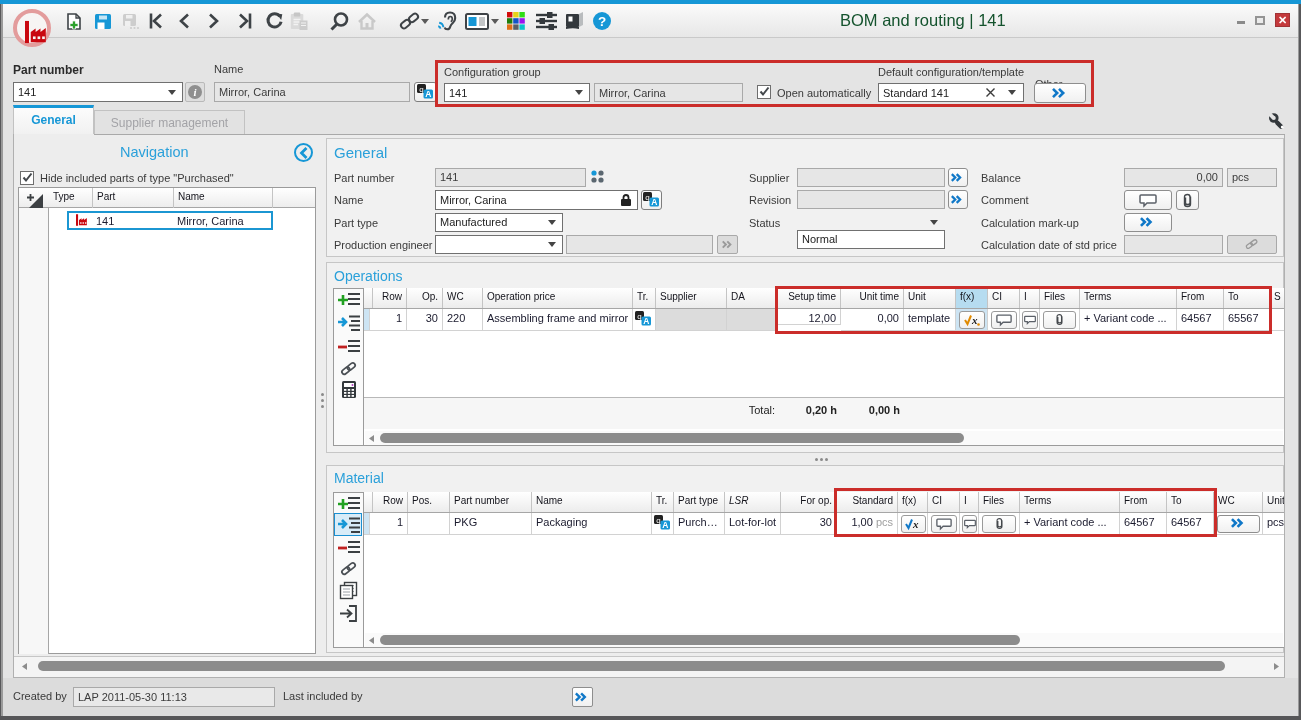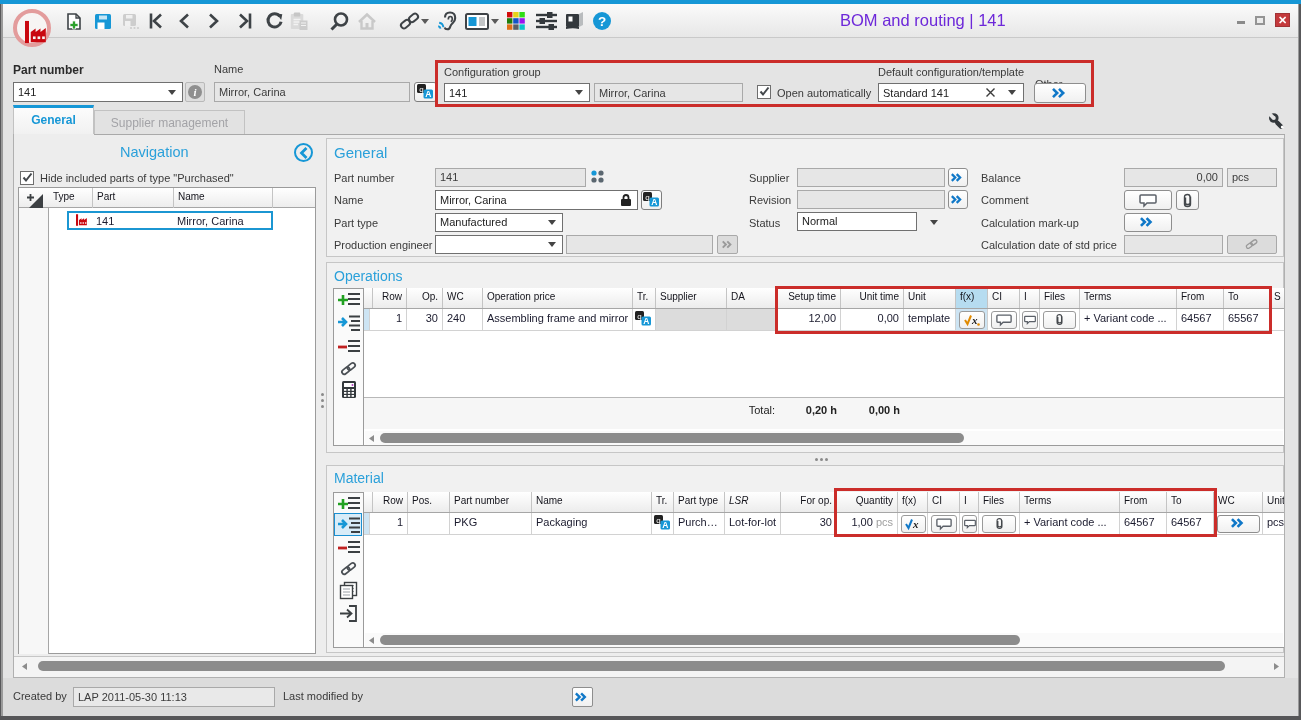--- a/index.html
+++ b/index.html
@@ -25,21 +25,21 @@
 
   <div class="abs" style="left:0;top:0;width:1301px;height:4px;background:#1697d6;"></div>
   <div class="abs" style="left:0;top:4px;width:1px;height:716px;background:#58585a;"></div>
   <div class="abs" style="left:1px;top:4px;width:2px;height:716px;background:#9a9a9a;"></div>
   <div class="abs" style="left:1298px;top:4px;width:1px;height:716px;background:#9a9a9a;"></div>
   <div class="abs" style="left:1299px;top:4px;width:2px;height:716px;background:#58585a;"></div>
   <div class="abs" style="left:0;top:716px;width:1301px;height:4px;background:#565658;"></div>
   <div class="abs" style="left:3px;top:4px;width:1295px;height:676px;background:#e4e4e4;"></div>
 
   <div class="abs" style="left:3px;top:4px;width:1295px;height:34px;background:linear-gradient(#fafafa,#e7e7e7);border-bottom:1px solid #c9c9c9;"></div>
-  <div class="abs" style="left:840px;top:11px;width:330px;height:20px;font-size:16.5px;color:#6d28d9;">BOM and routing | 141</div>
+  <div class="abs" style="left:840px;top:11px;width:330px;height:20px;font-size:16.5px;color:#14532d;">BOM and routing | 141</div>
 
   <div class="abs" style="left:1237px;top:21px;width:8px;height:2.5px;background:#8a8a8a;"></div>
   <div class="abs" style="left:1255px;top:16px;width:10px;height:9px;border:2px solid #949494;background:#ebebeb;box-sizing:border-box;"></div>
   <div class="abs" style="left:1275px;top:13px;width:15px;height:14px;background:#c4393c;border:1px solid #a03336;color:#fff;font-size:11px;font-weight:bold;text-align:center;line-height:13px;box-sizing:border-box;">✕</div>
 
   <div class="abs" style="left:13px;top:9px;width:38px;height:38px;border-radius:50%;background:#f7f5f4;border:4px solid #e39c9c;"></div>
   <svg style="left:25px;top:20px;" width="23" height="24" viewBox="0 0 26 27">
     <rect x="0" y="1" width="4.5" height="25" fill="#c9070f"></rect>
     <path d="M6.5 25 L6.5 13.5 L12 9.5 L12 13.5 L17.5 9.5 L17.5 13.5 L23.5 9 L23.5 25 Z" fill="#c9070f"></path>
     <rect x="9" y="18.5" width="3" height="3" fill="#f7f5f4"></rect>
@@ -281,21 +281,21 @@
   <div class="ro" style="left:797px;top:168px;width:148px;height:19px;"></div>
   <div class="btn" style="left:948px;top:168px;width:20px;height:19px;"></div>
   <svg style="left:951px;top:173px;" width="13" height="9" viewBox="0 0 16 10">
       <path d="M1 0.8 L5.2 5 L1 9.2 M7 0.8 L11.2 5 L7 9.2" stroke="#1078c8" stroke-width="2.8" fill="none"></path>
     </svg>
   <div class="ro" style="left:797px;top:190px;width:148px;height:19px;"></div>
   <div class="btn" style="left:948px;top:190px;width:20px;height:19px;"></div>
   <svg style="left:951px;top:195px;" width="13" height="9" viewBox="0 0 16 10">
       <path d="M1 0.8 L5.2 5 L1 9.2 M7 0.8 L11.2 5 L7 9.2" stroke="#1078c8" stroke-width="2.8" fill="none"></path>
     </svg>
-  <div class="wf" style="left:797px;top:212px;width:120px;height:19px;border-color:#707070;line-height:13px;">Normal</div>
+  <div class="wf" style="left:797px;top:230px;width:148px;height:19px;border-color:#707070;line-height:13px;">Normal</div>
   <div class="carr" style="left:930px;top:220px;"></div>
 
   <div class="lbl" style="left:981px;top:172px;">Balance</div>
   <div class="lbl" style="left:981px;top:194px;">Comment</div>
   <div class="lbl" style="left:981px;top:217px;">Calculation mark-up</div>
   <div class="lbl" style="left:981px;top:239px;">Calculation date of std price</div>
   <div class="ro num" style="left:1124px;top:168px;width:99px;height:19px;line-height:13px;">0,00</div>
   <div class="ro" style="left:1227px;top:168px;width:50px;height:19px;line-height:13px;">pcs</div>
   <div class="btn" style="left:1124px;top:190px;width:48px;height:20px;"></div>
   <svg style="left:1139px;top:194px;" width="18" height="13" viewBox="0 0 18 13">
@@ -341,26 +341,26 @@
     <div class="hcell" style="left:687px;top:0;width:20px;">I</div>
     <div class="hcell" style="left:707px;top:0;width:40px;">Files</div>
     <div class="hcell" style="left:747px;top:0;width:97px;">Terms</div>
     <div class="hcell" style="left:844px;top:0;width:47px;">From</div>
     <div class="hcell" style="left:891px;top:0;width:46px;">To</div>
     <div class="hcell" style="left:937px;top:0;width:14px;border-right:none;">S</div>
 
     <div class="abs" style="left:31px;top:21px;width:6px;height:22px;background:#cde4f3;border-right:1px solid #d2d2d2;border-bottom:1px solid #d2d2d2;"></div>
     <div class="cell num" style="left:37px;top:21px;width:37px;height:22px;border-bottom:1px solid #d2d2d2;">1</div>
     <div class="cell num" style="left:74px;top:21px;width:36px;height:22px;border-bottom:1px solid #d2d2d2;">30</div>
-    <div class="cell" style="left:110px;top:21px;width:40px;height:22px;border-bottom:1px solid #d2d2d2;">240</div>
+    <div class="cell" style="left:110px;top:21px;width:40px;height:22px;border-bottom:1px solid #d2d2d2;">220</div>
     <div class="cell" style="left:150px;top:21px;width:150px;height:22px;border-bottom:1px solid #d2d2d2;">Assembling frame and mirror</div>
     <div class="cell" style="left:300px;top:21px;width:23px;height:22px;border-bottom:1px solid #d2d2d2;"></div>
     <div class="cell" style="left:323px;top:21px;width:71px;height:22px;background:#dcdcdc;border-bottom:1px solid #d2d2d2;"></div>
     <div class="cell" style="left:394px;top:21px;width:50px;height:22px;background:#dcdcdc;border-bottom:1px solid #d2d2d2;"></div>
-    <div class="cell num" style="left:444px;top:21px;width:64px;height:22px;border-bottom:1px solid #d2d2d2;">12,00</div>
+    <div class="cell num" style="left:444px;top:21px;width:64px;height:16px;border-bottom:1px solid #d2d2d2;">12,00</div>
     <div class="cell num" style="left:508px;top:21px;width:63px;height:22px;border-bottom:1px solid #d2d2d2;">0,00</div>
     <div class="cell" style="left:571px;top:21px;width:52px;height:22px;border-bottom:1px solid #d2d2d2;">template</div>
     <div class="cell" style="left:623px;top:21px;width:32px;height:22px;background:#cde4f3;border-bottom:1px solid #d2d2d2;"></div>
     <div class="cell" style="left:655px;top:21px;width:32px;height:22px;border-bottom:1px solid #d2d2d2;"></div>
     <div class="cell" style="left:687px;top:21px;width:20px;height:22px;border-bottom:1px solid #d2d2d2;"></div>
     <div class="cell" style="left:707px;top:21px;width:40px;height:22px;border-bottom:1px solid #d2d2d2;"></div>
     <div class="cell" style="left:747px;top:21px;width:97px;height:22px;border-bottom:1px solid #d2d2d2;">+ Variant code ...</div>
     <div class="cell" style="left:844px;top:21px;width:47px;height:22px;border-bottom:1px solid #d2d2d2;">64567</div>
     <div class="cell" style="left:891px;top:21px;width:46px;height:22px;border-bottom:1px solid #d2d2d2;">65567</div>
     <div class="cell" style="left:937px;top:21px;width:14px;height:22px;border-right:none;border-bottom:1px solid #d2d2d2;"></div>
@@ -453,21 +453,21 @@
     <div class="abs" style="left:31px;top:0;width:920px;height:21px;background:linear-gradient(#ffffff,#ececec);border-bottom:1px solid #a6a6a6;"></div>
     <div class="hcell" style="left:31px;top:0;width:6px;"></div>
     <div class="hcell num" style="left:37px;top:0;width:38px;">Row</div>
     <div class="hcell" style="left:75px;top:0;width:42px;">Pos.</div>
     <div class="hcell" style="left:117px;top:0;width:82px;">Part number</div>
     <div class="hcell" style="left:199px;top:0;width:120px;">Name</div>
     <div class="hcell" style="left:319px;top:0;width:22px;">Tr.</div>
     <div class="hcell" style="left:341px;top:0;width:51px;">Part type</div>
     <div class="hcell" style="left:392px;top:0;width:56px;font-style:italic;">LSR</div>
     <div class="hcell num" style="left:448px;top:0;width:56px;">For op.</div>
-    <div class="hcell num" style="left:504px;top:0;width:61px;">Quantity</div>
+    <div class="hcell num" style="left:504px;top:0;width:61px;">Standard</div>
     <div class="hcell" style="left:565px;top:0;width:30px;">f(x)</div>
     <div class="hcell" style="left:595px;top:0;width:32px;">CI</div>
     <div class="hcell" style="left:627px;top:0;width:19px;">I</div>
     <div class="hcell" style="left:646px;top:0;width:41px;">Files</div>
     <div class="hcell" style="left:687px;top:0;width:100px;">Terms</div>
     <div class="hcell" style="left:787px;top:0;width:47px;">From</div>
     <div class="hcell" style="left:834px;top:0;width:47px;">To</div>
     <div class="hcell" style="left:881px;top:0;width:49px;">WC</div>
     <div class="hcell" style="left:930px;top:0;width:21px;border-right:none;">Unit</div>
 
@@ -564,18 +564,18 @@
       <path d="M5 0 L0 3.5 L5 7 Z" fill="#8c8c8c"></path>
     </svg>
   <svg style="left:1274px;top:663px;" width="5" height="7" viewBox="0 0 5 7">
       <path d="M0 0 L5 3.5 L0 7 Z" fill="#8c8c8c"></path>
     </svg>
   <div class="abs" style="left:38px;top:661px;width:1187px;height:10px;background:#8c8c8c;border-radius:5px;"></div>
 
   <div class="abs" style="left:3px;top:678px;width:1295px;height:38px;background:#dcdcdc;"></div>
   <div class="lbl" style="left:13px;top:690px;">Created by</div>
   <div class="ro" style="left:73px;top:687px;width:202px;height:20px;background:#e9e9e9;line-height:14px;">LAP 2011-05-30 11:13</div>
-  <div class="lbl" style="left:283px;top:690px;">Last modified by</div>
+  <div class="lbl" style="left:283px;top:690px;">Last included by</div>
   <div class="btn" style="left:572px;top:687px;width:21px;height:20px;border-radius:2px;"></div>
   <svg style="left:575px;top:692px;" width="14" height="10" viewBox="0 0 16 10">
       <path d="M1 0.8 L5.2 5 L1 9.2 M7 0.8 L11.2 5 L7 9.2" stroke="#1078c8" stroke-width="2.8" fill="none"></path>
     </svg>
 </div>
 
 </body></html>

